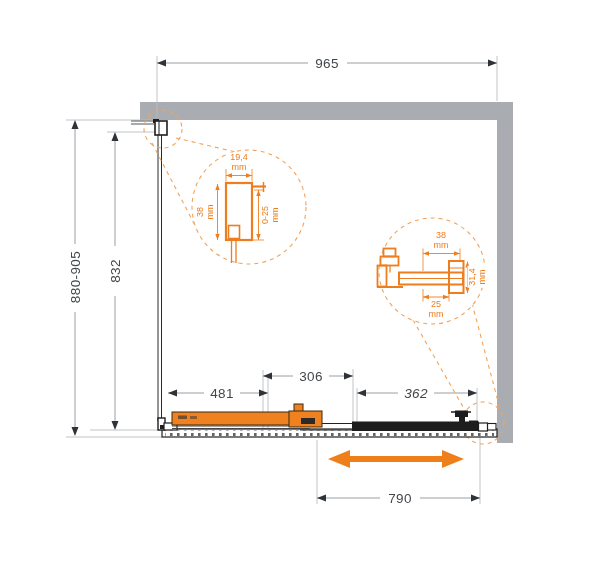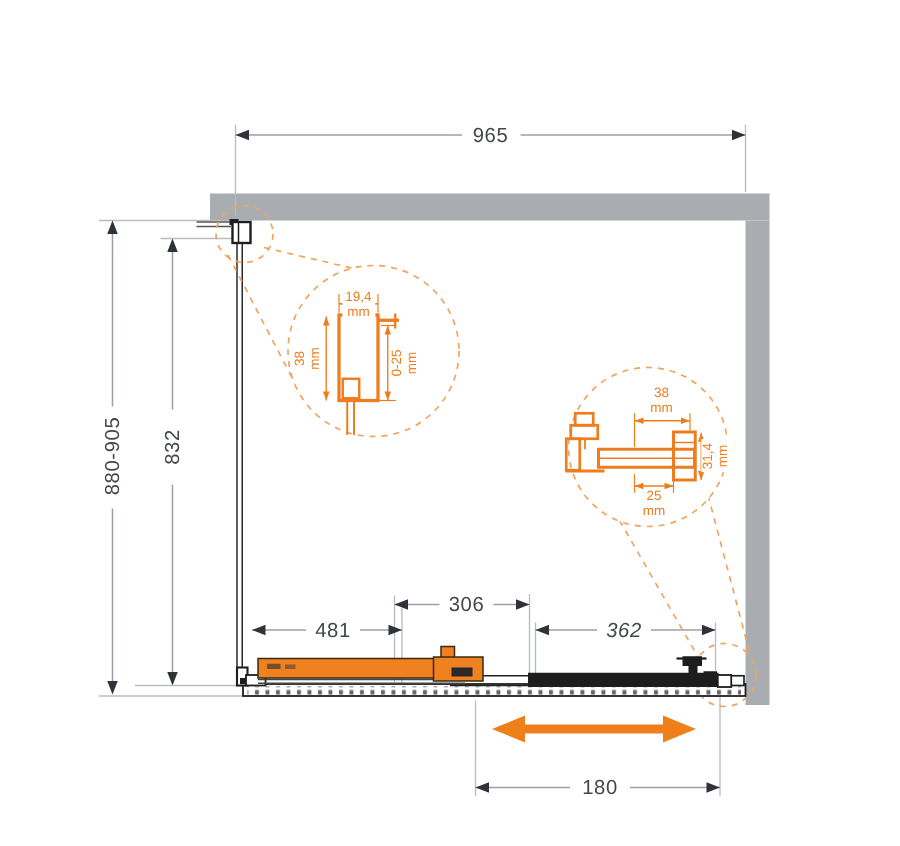--- a/index.html
+++ b/index.html
@@ -1,19 +1,18 @@
 <!DOCTYPE html>
 <html><head>
 <meta charset="utf-8">
 <style>
   html,body{margin:0;padding:0;background:#fff;}
   #canvas{
     position:relative;width:600px;height:504px;background:#ffffff;overflow:hidden;
     font-family:"Liberation Sans", sans-serif;
-    margin-top:27px;
   }
   svg{position:absolute;left:0;top:0;}
   .lbl{
     position:absolute;transform:translate(-50%,-50%);
     font-size:13.5px;color:#43474B;letter-spacing:.4px;
     background:#fff;padding:0 4px;white-space:nowrap;line-height:15px;
   }
   .lbl.rot{transform:translate(-50%,-50%) rotate(-90deg);}
   .dlbl{
     position:absolute;transform:translate(-50%,-50%);
@@ -214,23 +213,23 @@
     <polygon points="464,459 442,450 442,468"></polygon>
   </g>
 </svg>
 
 <div class="lbl" style="left:327px;top:63px;">965</div>
 <div class="lbl rot" style="left:75px;top:277px;">880-905</div>
 <div class="lbl rot" style="left:115px;top:271px;">832</div>
 <div class="lbl" style="left:222px;top:393px;">481</div>
 <div class="lbl" style="left:311px;top:376px;">306</div>
 <div class="lbl" style="left:416px;top:393px;font-style:italic;">362</div>
-<div class="lbl" style="left:400px;top:498px;">180</div>
-
-<div class="dlbl" style="left:239px;top:176px;">
+<div class="lbl" style="left:400px;top:498px;">790</div>
+
+<div class="dlbl" style="left:239px;top:162px;">
   <span>19,4</span>
   <span>mm</span>
 </div>
 <div class="dlbl rot" style="left:205px;top:212px;">
   <span>38</span>
   <span>mm</span>
 </div>
 <div class="dlbl rot" style="left:270px;top:215px;">
   <span>0-25</span>
   <span>mm</span>

